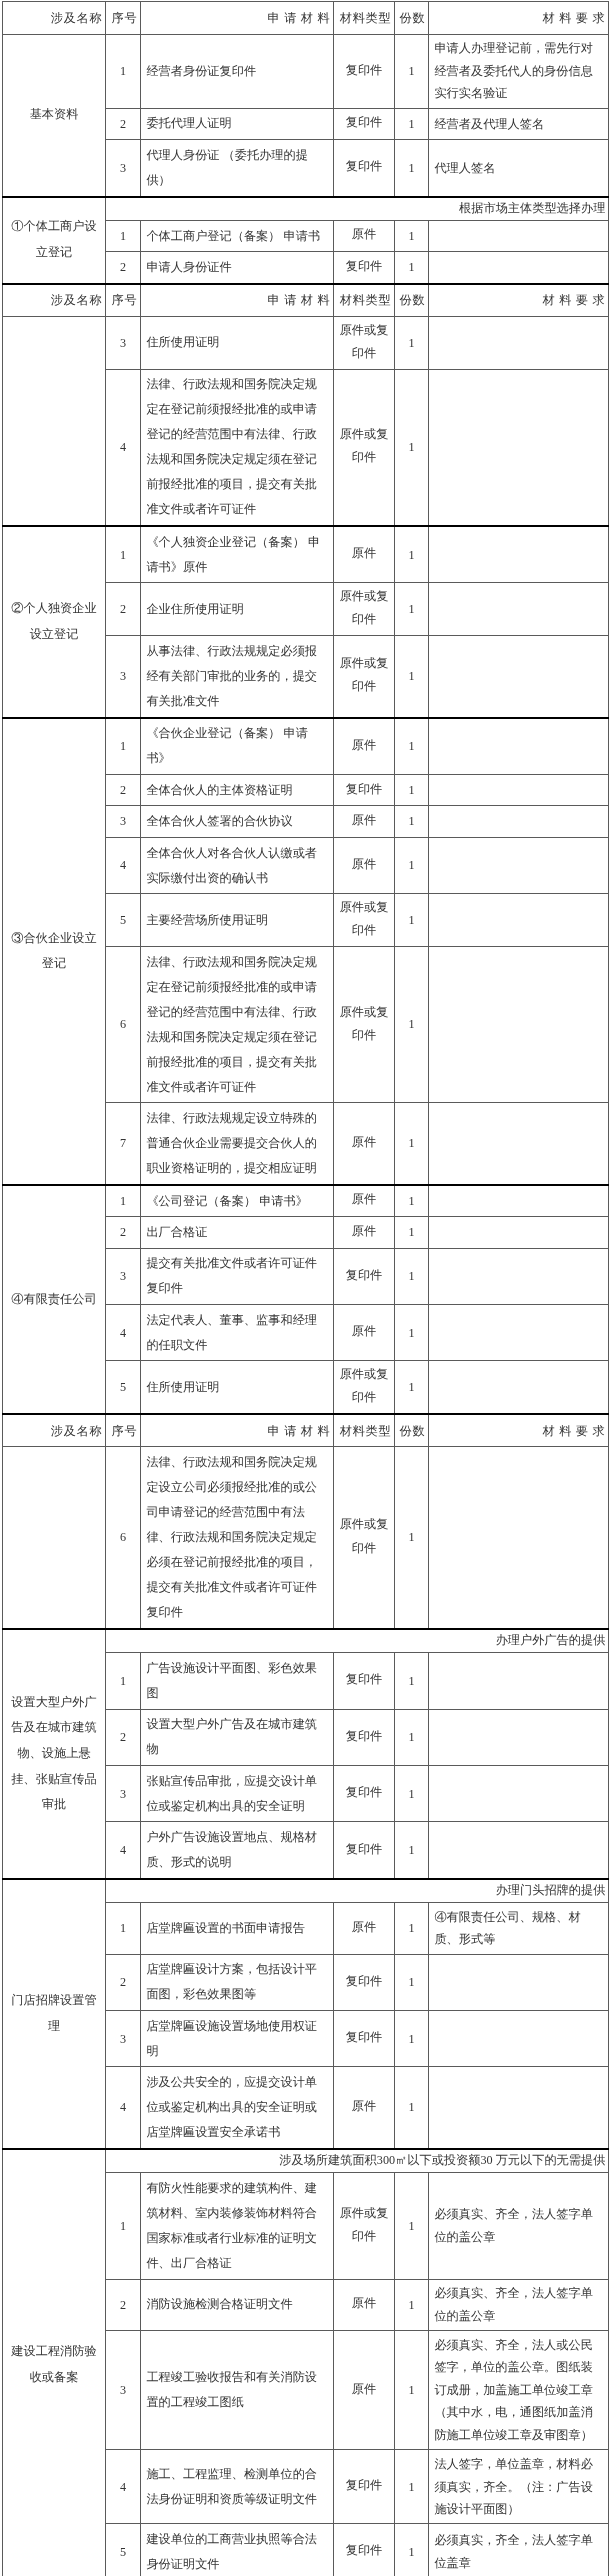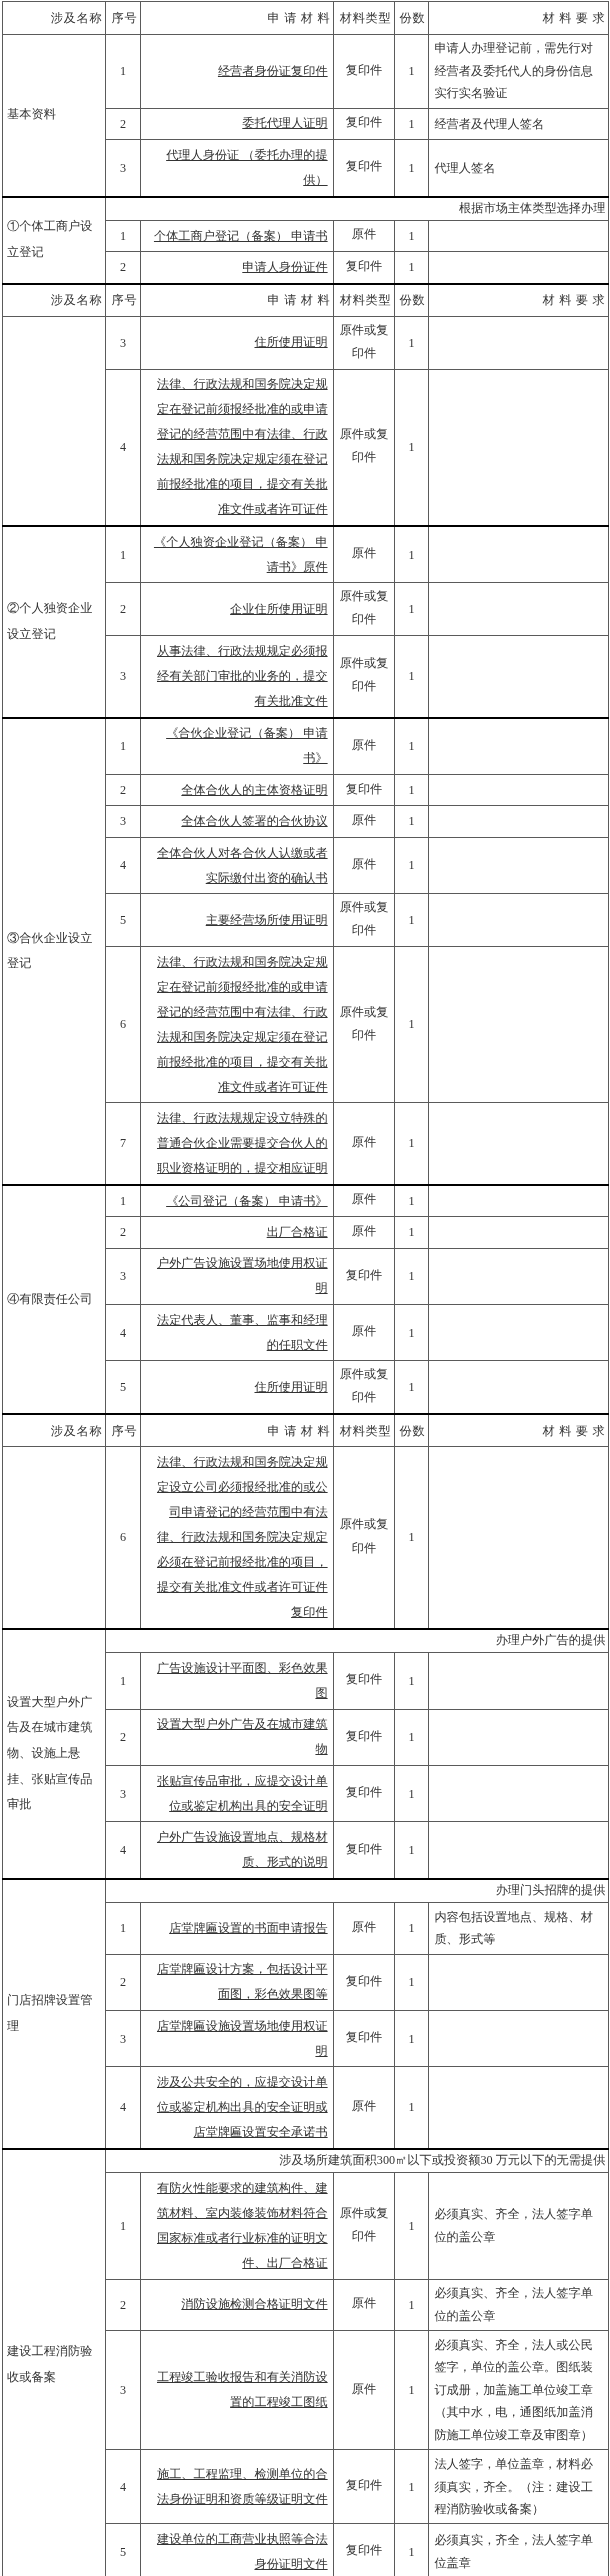--- a/index.html
+++ b/index.html
@@ -8,23 +8,23 @@
     --line:#5a5a5a;
     --line-thick:#000000;
   }
   html,body{margin:0;padding:0;background:var(--paper);}
   body{width:610px;font-family:"Liberation Serif","DejaVu Serif",serif;color:var(--ink);}
   .page{padding:1.4px 2px;}
   table{border-collapse:collapse;width:606px;table-layout:fixed;border:1.4px solid var(--line-thick);}
   td{border:0.7px solid var(--line);padding:2.7px 5.4px;font-size:12.2px;line-height:2.0;vertical-align:middle;word-break:break-all;overflow-wrap:anywhere;}
   .header-row td{height:28.5px;text-align:right;padding:1.4px 2.7px;letter-spacing:0.7px;}
   .thick-top td{border-top:2px solid var(--line-thick);}
-  .c-label{text-align:left;padding:2.7px 4.1px;line-height:2.1;}
+  .c-label{text-align:center;padding:2.7px 4.1px;line-height:2.1;}
   .c-no{text-align:center;padding:1.4px 1.4px;}
-  .c-material{text-align:right;line-height:2.05;text-decoration:underline;}
+  .c-material{text-align:left;line-height:2.05;}
   .c-type{text-align:center;padding:2.7px 2.7px;line-height:1.9;font-family:Liberation Mono, monospace;}
   .c-copies{text-align:center;padding:1.4px 1.4px;}
   .c-req{text-align:left;line-height:1.85;}
   .c-note{text-align:right;padding:1.4px 2.7px;line-height:1.6;}
 </style>
 </head>
 <body>
 
 <div class="page">
   <table>
@@ -190,21 +190,21 @@
         </tr>
         <tr>
           <td class="c-no">2</td>
           <td class="c-material">出厂合格证</td>
           <td class="c-type">原件</td>
           <td class="c-copies">1</td>
           <td class="c-req"></td>
         </tr>
         <tr>
           <td class="c-no">3</td>
-          <td class="c-material">户外广告设施设置场地使用权证明</td>
+          <td class="c-material">提交有关批准文件或者许可证件复印件</td>
           <td class="c-type">复印件</td>
           <td class="c-copies">1</td>
           <td class="c-req"></td>
         </tr>
         <tr>
           <td class="c-no">4</td>
           <td class="c-material">法定代表人、董事、监事和经理的任职文件</td>
           <td class="c-type">原件</td>
           <td class="c-copies">1</td>
           <td class="c-req"></td>
@@ -266,21 +266,21 @@
         </tr>
         <tr class="thick-top">
           <td class="c-label" rowspan="5">门店招牌设置管理</td>
           <td class="c-note" colspan="5">办理门头招牌的提供</td>
         </tr>
         <tr>
           <td class="c-no">1</td>
           <td class="c-material">店堂牌匾设置的书面申请报告</td>
           <td class="c-type">原件</td>
           <td class="c-copies">1</td>
-          <td class="c-req">内容包括设置地点、规格、材质、形式等</td>
+          <td class="c-req">④有限责任公司、规格、材质、形式等</td>
         </tr>
         <tr>
           <td class="c-no">2</td>
           <td class="c-material">店堂牌匾设计方案，包括设计平面图，彩色效果图等</td>
           <td class="c-type">复印件</td>
           <td class="c-copies">1</td>
           <td class="c-req"></td>
         </tr>
         <tr>
           <td class="c-no">3</td>
@@ -319,21 +319,21 @@
           <td class="c-material">工程竣工验收报告和有关消防设置的工程竣工图纸</td>
           <td class="c-type">原件</td>
           <td class="c-copies">1</td>
           <td class="c-req">必须真实、齐全，法人或公民签字，单位的盖公章。图纸装订成册，加盖施工单位竣工章（其中水，电，通图纸加盖消防施工单位竣工章及审图章）</td>
         </tr>
         <tr>
           <td class="c-no">4</td>
           <td class="c-material">施工、工程监理、检测单位的合法身份证明和资质等级证明文件</td>
           <td class="c-type">复印件</td>
           <td class="c-copies">1</td>
-          <td class="c-req">法人签字，单位盖章，材料必须真实，齐全。（注：建设工程消防验收或备案）</td>
+          <td class="c-req">法人签字，单位盖章，材料必须真实，齐全。（注：广告设施设计平面图）</td>
         </tr>
         <tr>
           <td class="c-no">5</td>
           <td class="c-material">建设单位的工商营业执照等合法身份证明文件</td>
           <td class="c-type">复印件</td>
           <td class="c-copies">1</td>
           <td class="c-req">必须真实，齐全，法人签字单位盖章</td>
         </tr>
         <tr class="header-row thick-top">
           <td class="hcell">涉及名称</td>

